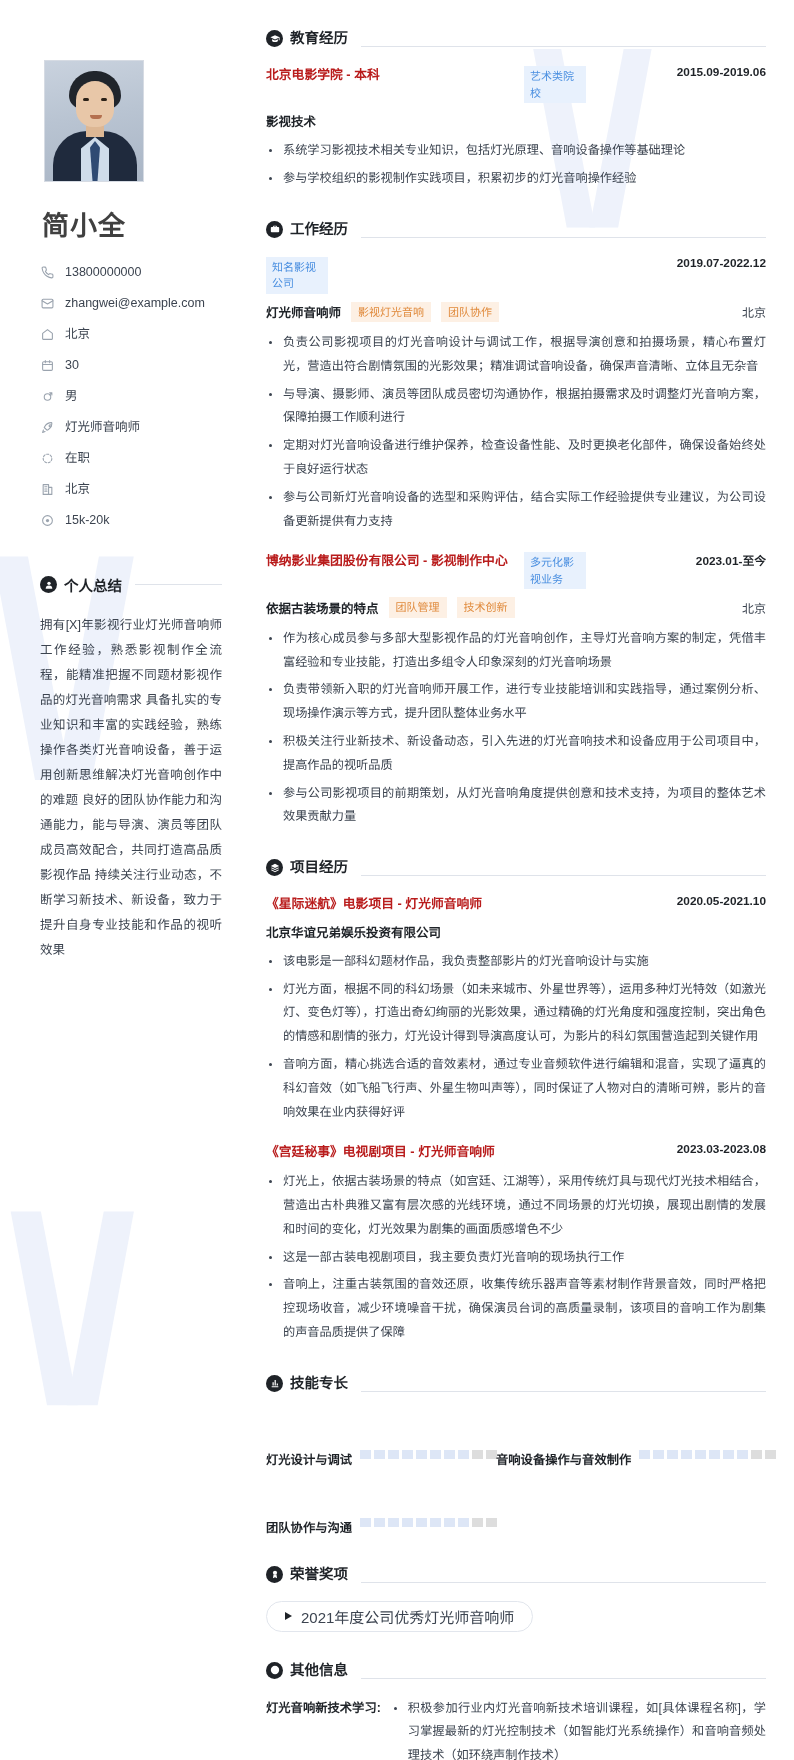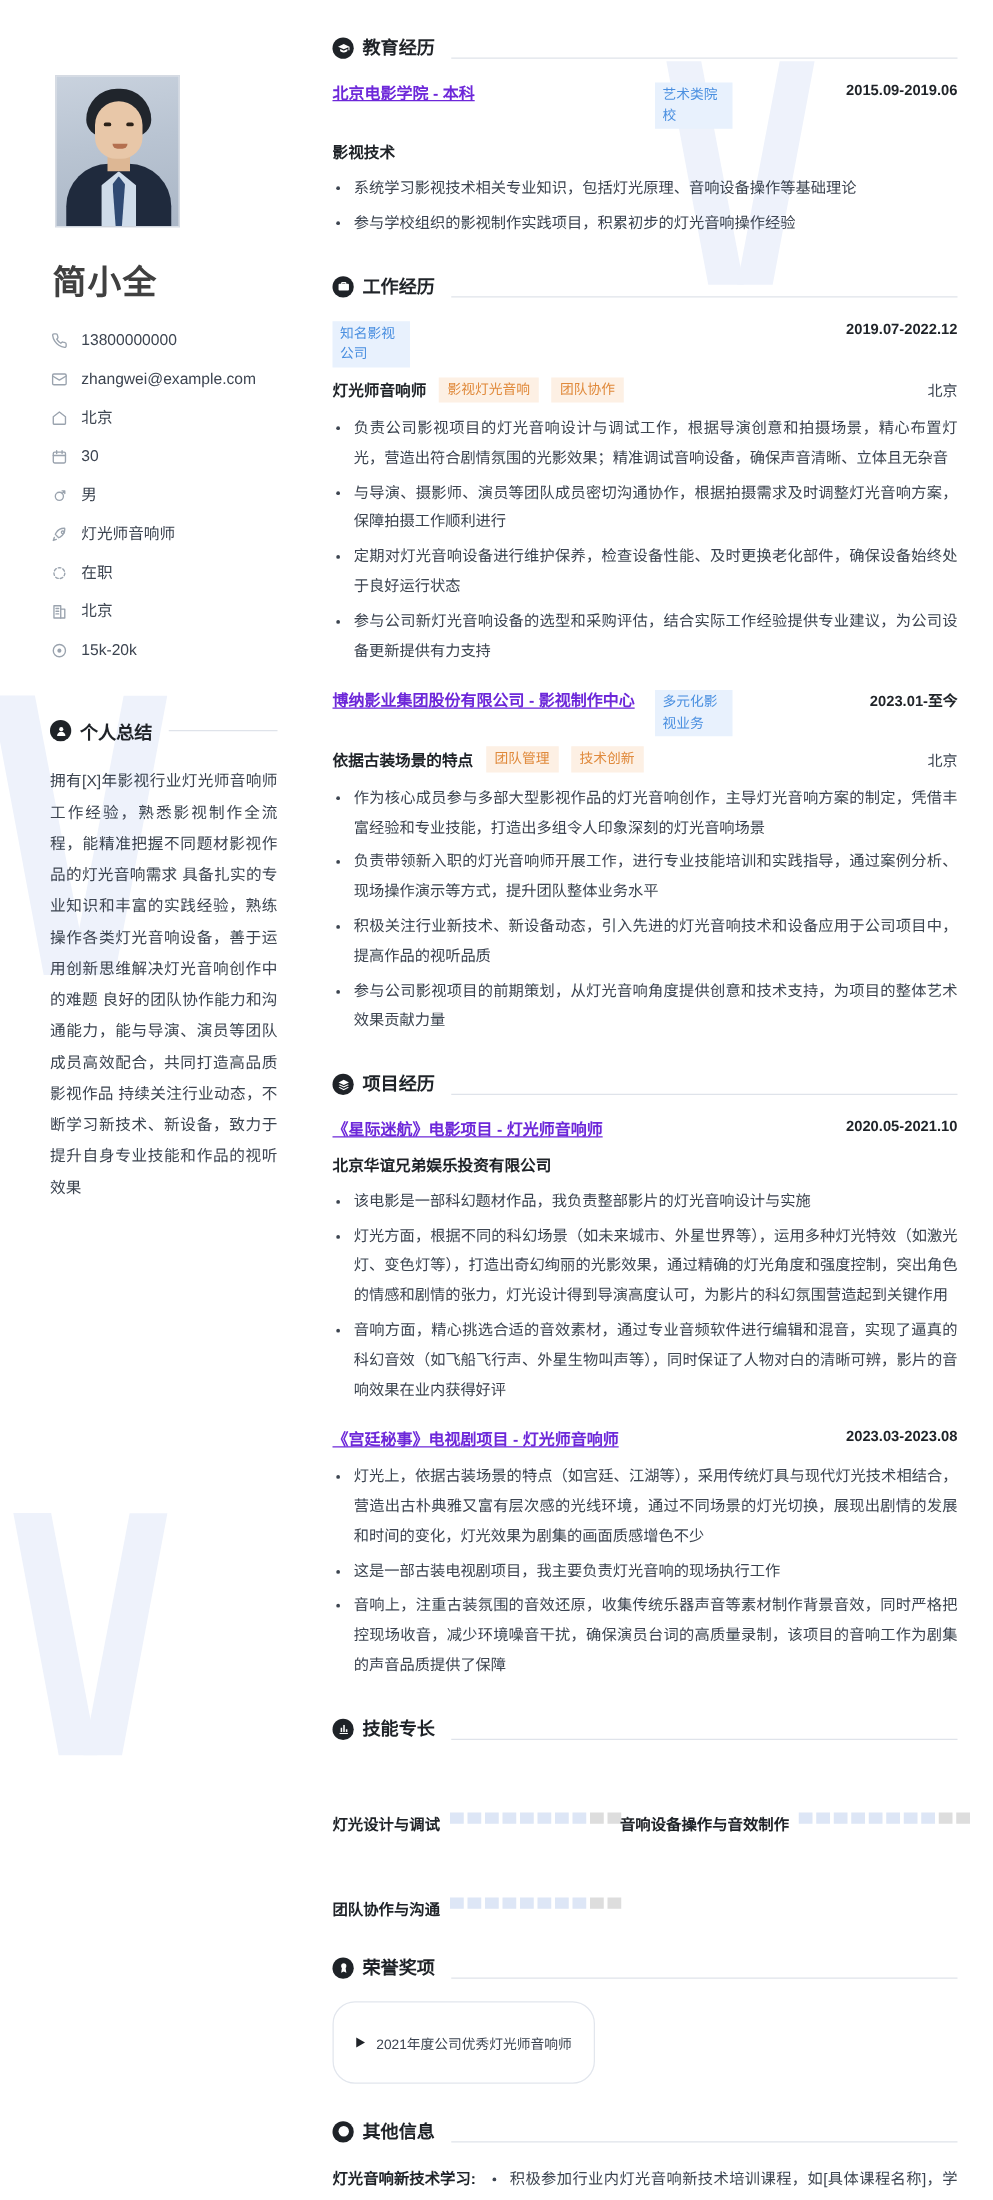--- a/index.html
+++ b/index.html
@@ -161,25 +161,24 @@
   .entry { margin-bottom: 18px; }
   .entry-row {
     display: flex;
     align-items: flex-start;
     gap: 8px;
     margin-bottom: 8px;
   }
   .entry-title {
     font-size: 12.8px;
     font-weight: 700;
-    color: #6d28d9;
+    color: #b91c1c;
     line-height: 1.55;
     flex: 1 1 auto;
     max-width: 250px;
-    text-decoration: underline;
   }
   .tag-blue {
     display: inline-block;
     background: #e8f1fd;
     color: #4a8fe0;
     font-size: 11px;
     line-height: 1.5;
     padding: 2px 6px;
     max-width: 62px;
     flex: 0 0 auto;
@@ -271,22 +270,22 @@
   }
   .skill-bar i.off { background: #dddddd; }
 
   
   .honor-chip {
     display: inline-flex;
     align-items: center;
     gap: 9px;
     border: 1px solid #e2e6ed;
     border-radius: 18px;
-    padding: 24px 18px;
-    font-size: 11px;
+    padding: 4px 18px;
+    font-size: 15px;
     color: #3c4450;
     background: #fff;
   }
   .honor-chip .tri {
     width: 0; height: 0;
     border-left: 7px solid #1f2328;
     border-top: 4.5px solid transparent;
     border-bottom: 4.5px solid transparent;
   }
 

